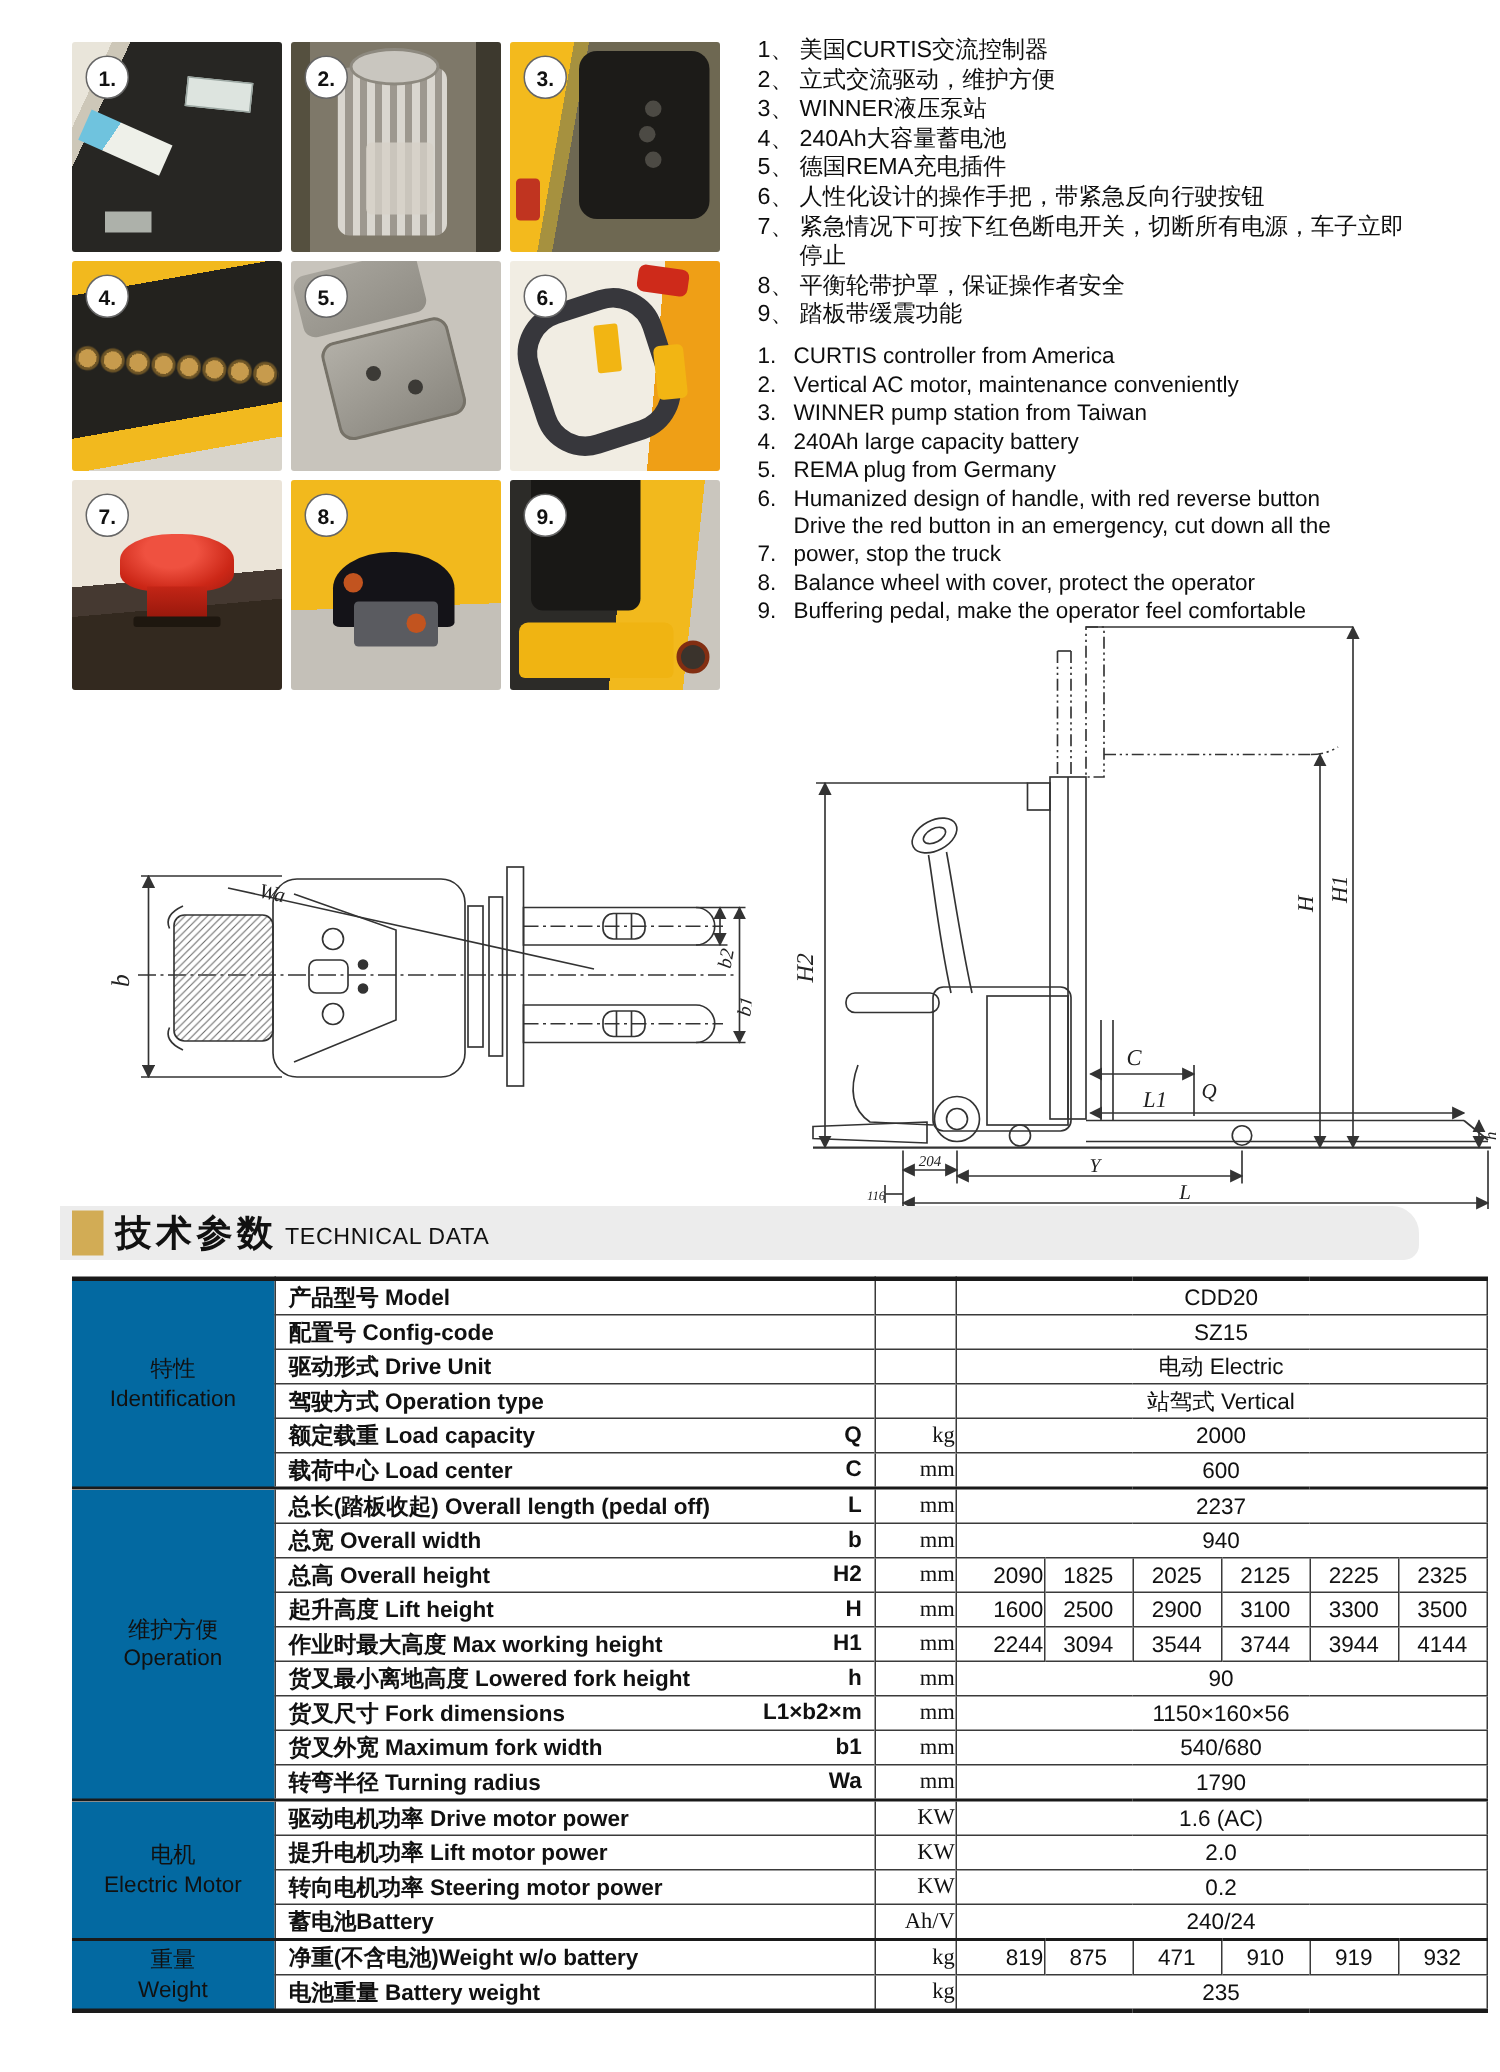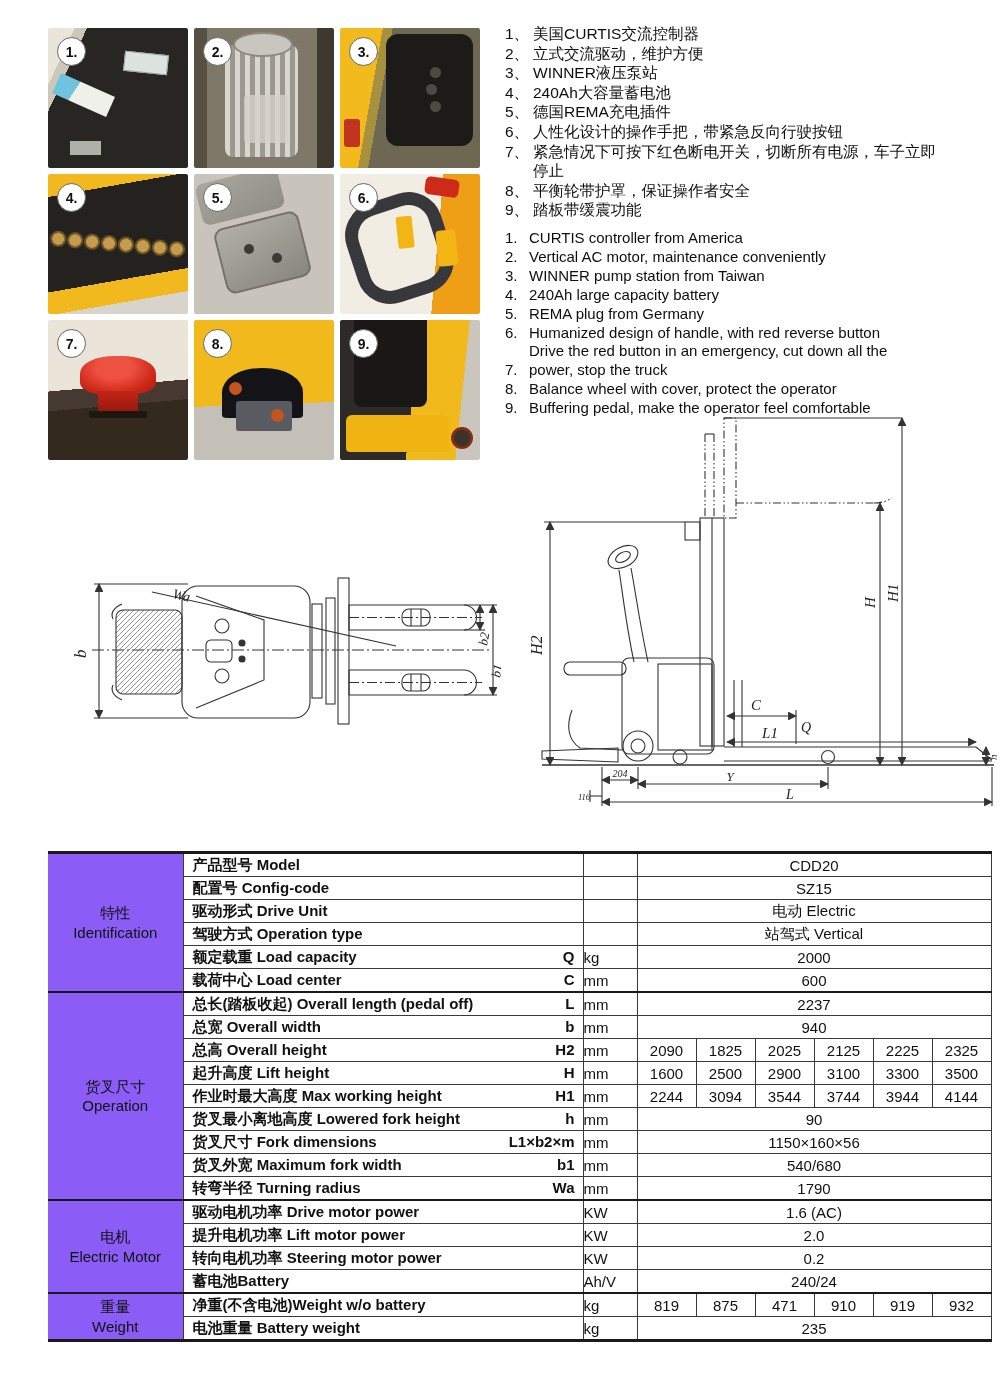--- a/index.html
+++ b/index.html
@@ -81,27 +81,27 @@
     border-radius:0 18px 10px 0;}
   .gold-bar{position:absolute;left:8px;top:3px;width:21px;height:30px;background:#d2ac55;}
   .hdr-cn{position:absolute;left:37px;top:2px;font-size:24px;font-weight:bold;letter-spacing:3px;color:#111;}
   .hdr-en{position:absolute;left:150px;top:12px;font-size:15.5px;letter-spacing:.4px;color:#111;}
 
   
   .spec-table{position:absolute;left:48px;top:851px;width:943px;border-collapse:collapse;table-layout:fixed;
     font-size:15px;color:#111;border-top:3px solid #1a1a1a;border-bottom:3px solid #1a1a1a;border-right:1px solid #3a3a3a;}
   .spec-table td{height:22px;padding:0;border-top:1px solid #3a3a3a;overflow:hidden;white-space:nowrap;}
   .spec-table tbody tr.sec-first td{border-top:2.5px solid #1a1a1a;}
-  .spec-table td.cat{background:#8b5cf6;text-align:center;border-right:1px solid #3a3a3a;line-height:1.3;}
+  .spec-table td.cat{background:#0369a1;text-align:center;border-right:1px solid #3a3a3a;line-height:1.3;}
   .spec-table td.nm-td{padding:0 8px 0 9px;border-right:1px solid #3a3a3a;font-weight:bold;}
   .nm{float:left;} .sym{float:right;}
-  .spec-table td.unit{text-align:left;border-right:1px solid #3a3a3a;}
+  .spec-table td.unit{text-align:right;border-right:1px solid #3a3a3a;font-family:Liberation Serif, serif;}
   .spec-table td.val{text-align:center;}
   .spec-table td.val.sub{border-left:1px solid #3a3a3a;}
-  .spec-table td.val.sub.first{border-left:none;}
+  .spec-table td.val.sub.first{border-left:none;text-align:right;}
 </style>
 </head>
 <body>
 
 <div class="page">
 
   <div class="photos-grid">
     <figure class="photo p1">
       <span class="badge">1.</span>
         <i class="ph-a"></i>
@@ -347,20 +347,25 @@
     <text x="228" y="300" text-anchor="middle" font-size="15">C</text>
     <text x="273" y="322" font-size="14">Q</text>
     <text x="242" y="328" text-anchor="middle" font-size="15">L1</text>
     <text x="202" y="371" text-anchor="middle" font-size="13">Y</text>
     <text x="92" y="367" text-anchor="middle" font-size="10">204</text>
     <text x="50" y="390" font-size="8.5">116</text>
     <text x="262" y="389" text-anchor="middle" font-size="14">L</text>
     <text transform="translate(469 350) rotate(-90)" font-size="11">h</text>
   </svg>
 
+  <div class="tech-header">
+    <span class="gold-bar"></span>
+    <span class="hdr-cn">技术参数</span>
+    <span class="hdr-en">TECHNICAL DATA</span>
+  </div>
 
   <table class="spec-table">
     <colgroup>
       <col style="width:135px">
         <col style="width:400px">
         <col style="width:54px">
       <col style="width:59px">
         <col style="width:59px">
         <col style="width:59px">
       <col style="width:59px">
@@ -417,21 +422,21 @@
             <span class="nm">载荷中心 Load center</span>
             <span class="sym">C</span>
           </td>
           <td class="unit">mm</td>
           <td class="val" colspan="6">600</td>
         </tr>
       </tbody>
       <tbody>
         <tr class="sec-first">
           <td class="cat" rowspan="9">
-            <div>货叉尺寸</div>
+            <div>维护方便</div>
             <div>Operation</div>
           </td>
           <td class="nm-td">
             <span class="nm">总长(踏板收起) Overall length (pedal off)</span>
             <span class="sym">L</span>
           </td>
           <td class="unit">mm</td>
           <td class="val" colspan="6">2237</td>
         </tr>
         <tr>

